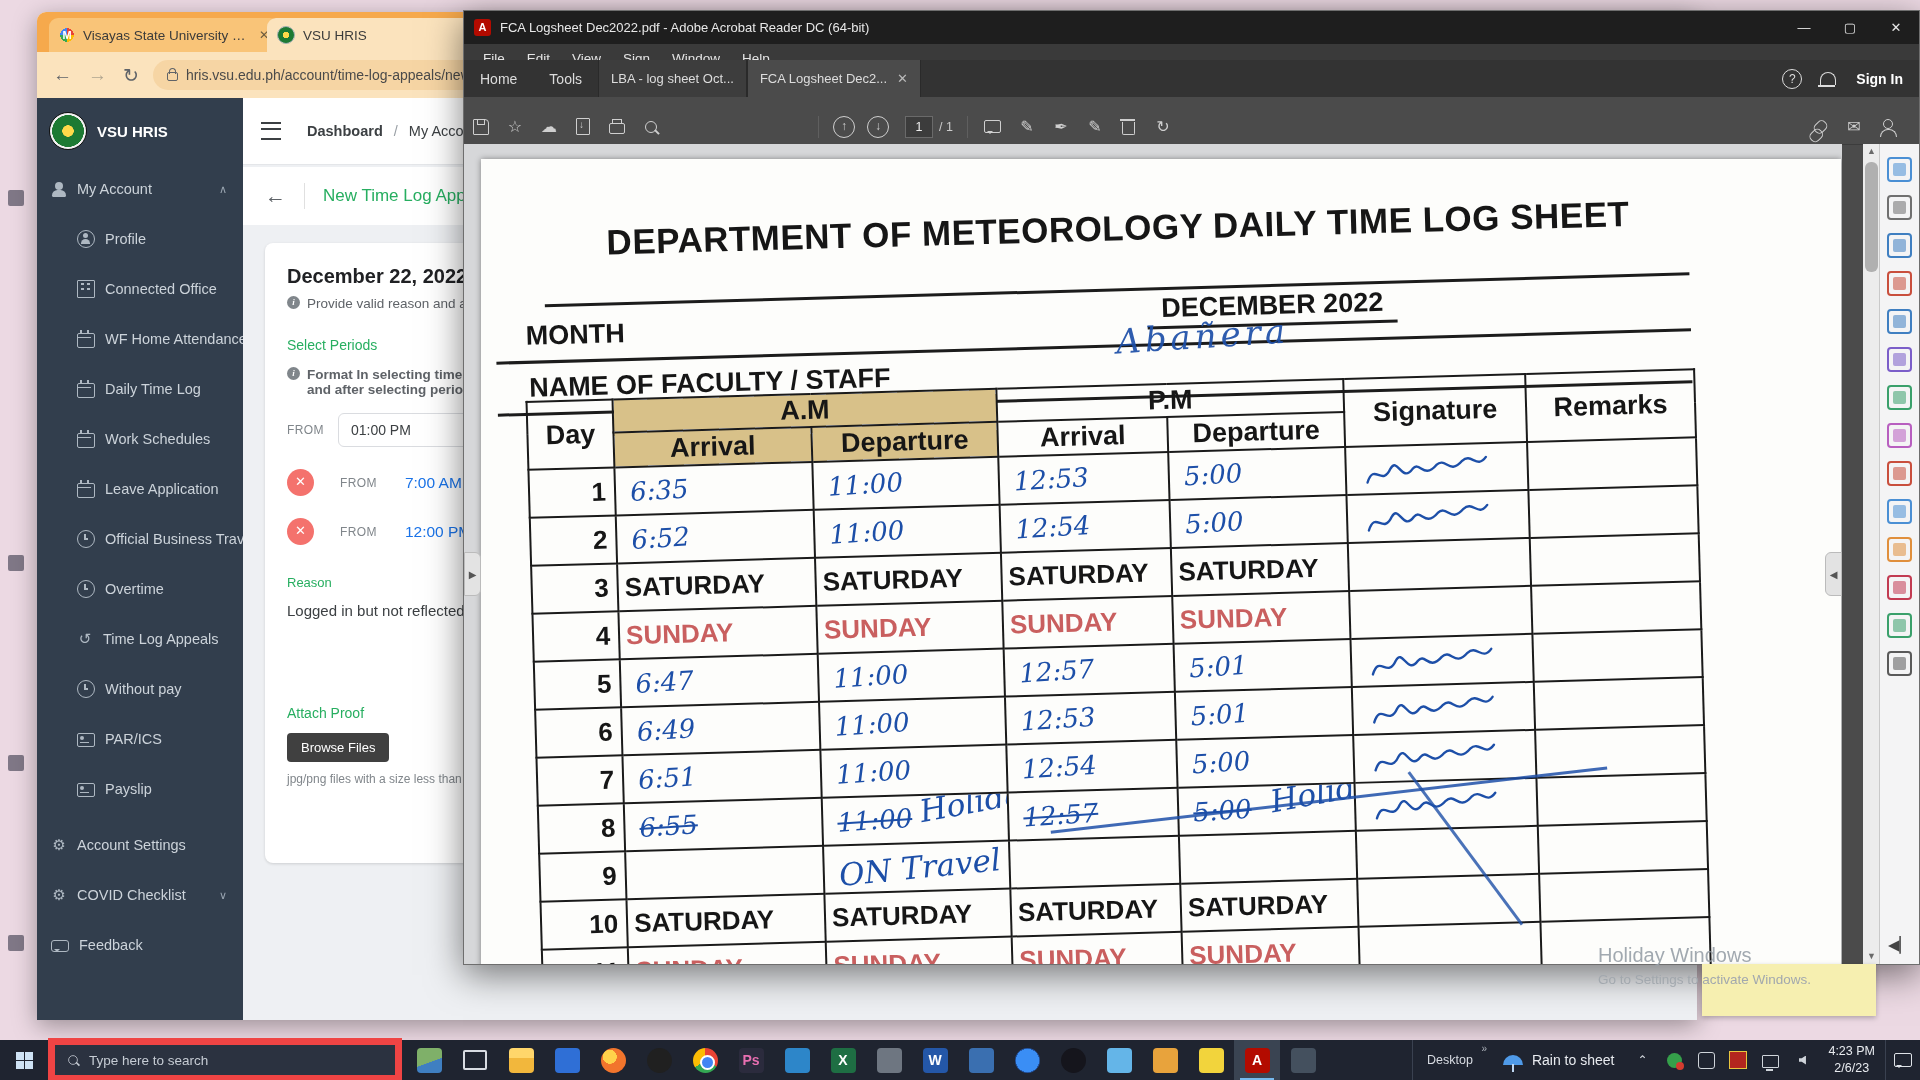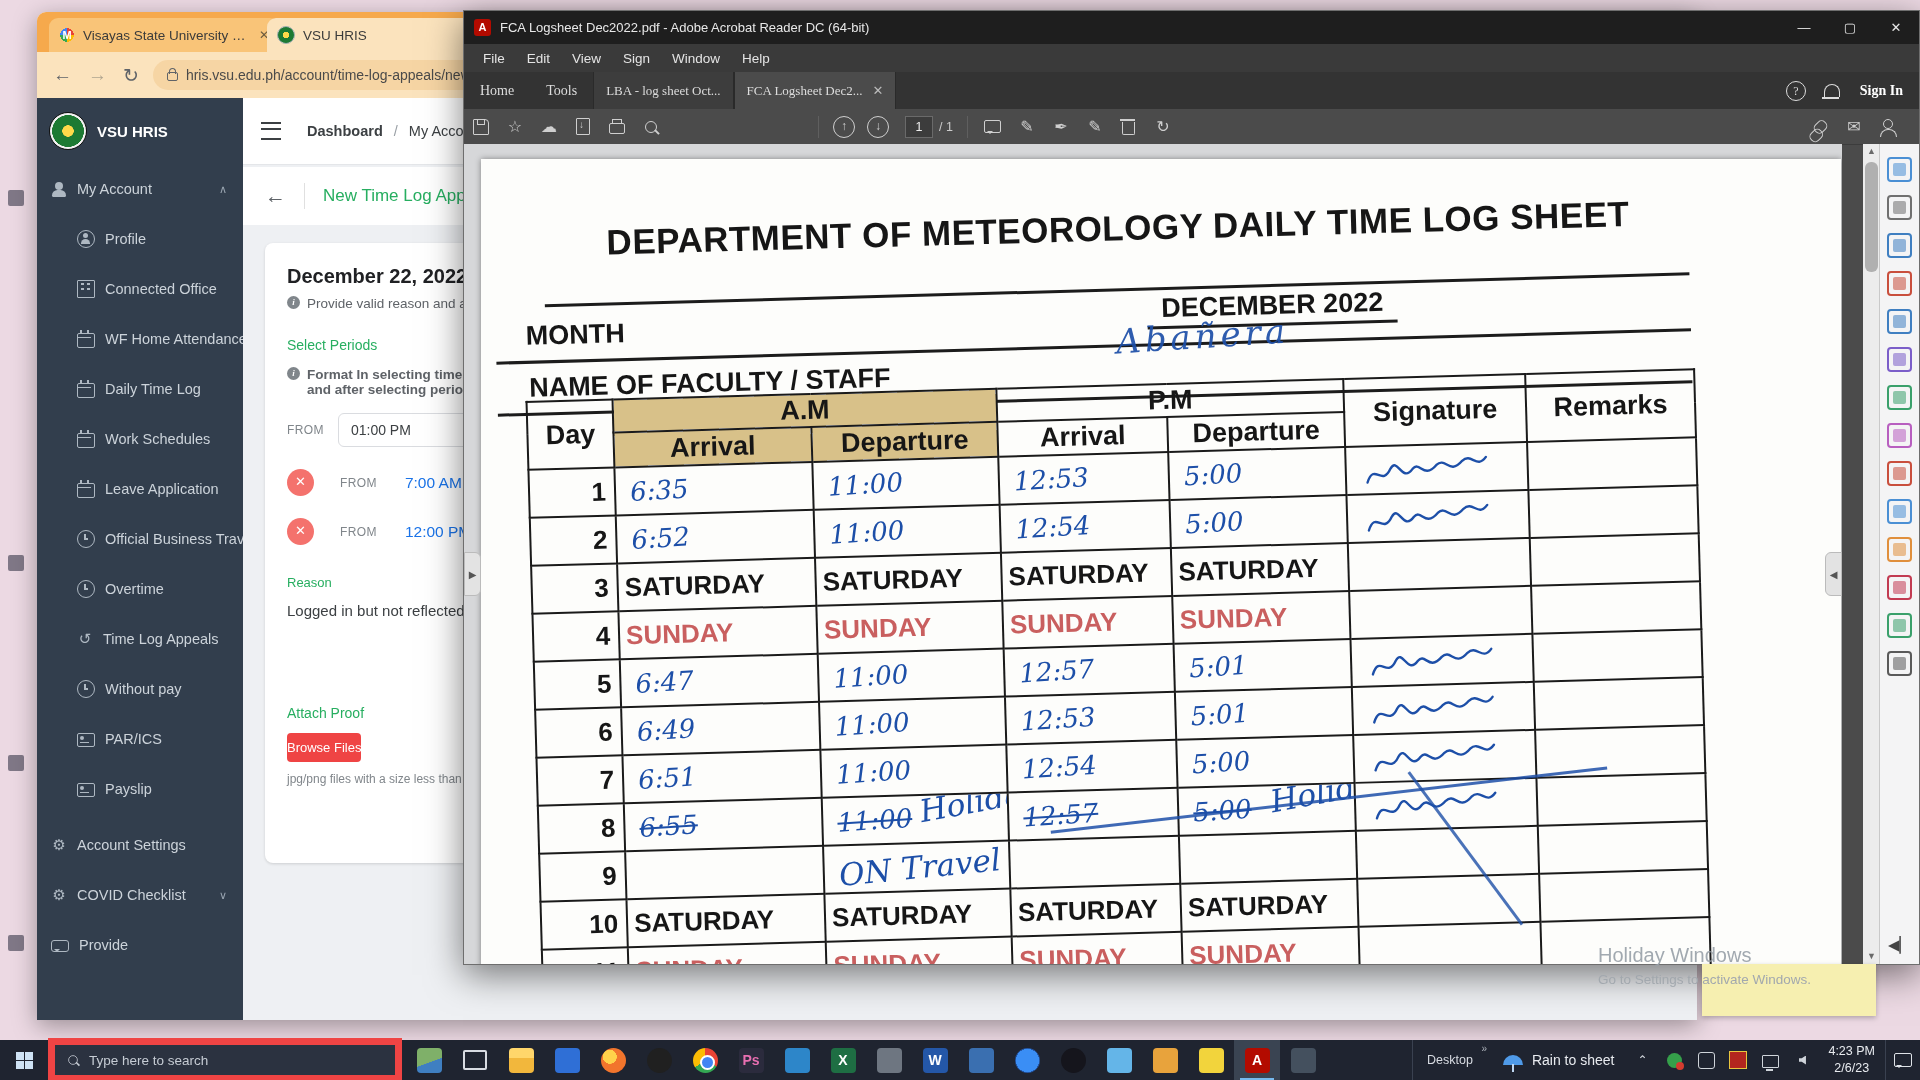--- a/index.html
+++ b/index.html
@@ -86,37 +86,37 @@
   .greenlbl{color:#27ae60;font-size:14px;margin-top:26px;white-space:nowrap;}
   .fromrow{display:flex;align-items:center;margin-top:16px;}
   .fromlbl{color:#80868b;font-size:12px;letter-spacing:.4px;margin-right:14px;}
   #from-input{width:120px;height:32px;border:1px solid #dadce0;border-radius:6px;font-size:14px;color:#3c4043;
     display:flex;align-items:center;padding-left:12px;background:#fff;}
   .period{display:flex;align-items:center;margin-top:22px;}
   .delx{width:27px;height:27px;border-radius:50%;background:#f4726d;color:#fff;text-align:center;line-height:26px;
     font-size:13px;margin-right:26px;flex:0 0 auto;}
   .ptime{color:#1a73e8;font-size:15.5px;margin-left:14px;white-space:nowrap;}
   .reasonval{font-size:15px;color:#3c4043;margin-top:12px;white-space:nowrap;}
-  #browse-btn{margin-top:12px;background:#ef4444;color:#fff;border:none;border-radius:4px;font-size:13px;
-    padding:7px 0;font-family:inherit;}
+  #browse-btn{margin-top:12px;background:#404040;color:#fff;border:none;border-radius:4px;font-size:13px;
+    padding:7px 14px;font-family:inherit;}
   .filenote{font-size:12px;color:#80868b;margin-top:10px;white-space:nowrap;}
 
   
   #acrobat{position:absolute;left:463px;top:10px;width:1457px;height:955px;background:#4b4b4b;
     box-shadow:0 10px 34px rgba(0,0,0,.5);border:1px solid #6e6e6e;box-sizing:border-box;}
   #ac-title{position:absolute;left:0;top:0;right:0;height:33px;background:#1e1e1e;display:flex;align-items:center;}
   .pdfmark{width:17px;height:17px;background:#b30b00;border-radius:3px;color:#fff;font-weight:bold;font-size:11px;
     text-align:center;line-height:17px;margin:0 9px 0 10px;flex:0 0 auto;}
   #ac-title .t{color:#e8e8e8;font-size:13px;white-space:nowrap;}
   .winbtns{margin-left:auto;display:flex;height:100%;}
   .winbtn{width:46px;height:100%;color:#e8e8e8;font-size:13px;display:flex;align-items:center;justify-content:center;}
   #ac-menus{position:absolute;left:0;top:33px;right:0;height:28px;background:#3a3a3a;display:flex;align-items:center;
     padding-left:8px;border-bottom:1px solid #2e2e2e;}
   .menu-item{color:#e4e4e4;font-size:13.5px;padding:0 11px;}
-  #ac-tabs{position:absolute;left:0;top:61px;right:0;height:37px;background:#333;display:flex;align-items:flex-end;font-family:Liberation Serif, serif;}
+  #ac-tabs{position:absolute;left:0;top:49px;right:0;height:37px;background:#333;display:flex;align-items:flex-end;}
   .navtab{color:#ddd;font-size:14px;padding:0 16px;height:100%;display:flex;align-items:center;}
   .doctab{height:100%;display:flex;align-items:center;padding:0 12px;font-size:13px;color:#ddd;background:#3d3d3d;
     border-left:1px solid #2a2a2a;border-right:1px solid #2a2a2a;max-width:170px;white-space:nowrap;overflow:hidden;}
   .doctab.active{background:#4b4b4b;}
   .doctab .x{margin-left:10px;color:#bbb;}
   #ac-right-top{margin-left:auto;display:flex;align-items:center;height:100%;padding-right:16px;}
   .qmark{width:18px;height:18px;border-radius:50%;border:1.5px solid #ddd;color:#ddd;font-size:12px;text-align:center;
     line-height:18px;margin-right:18px;}
   .bell{width:14px;height:12px;border:1.7px solid #ddd;border-bottom:none;border-radius:8px 8px 0 0;position:relative;margin-right:20px;}
   .bell:after{content:"";position:absolute;left:-3px;bottom:-2px;width:17px;height:2px;background:#ddd;}
@@ -354,21 +354,21 @@
             <span class="sbi gear">⚙</span>
             <span class="lbl">Account Settings</span>
           </div>
           <div class="sb-item">
             <span class="sbi gear">⚙</span>
             <span class="lbl">COVID Checklist</span>
             <span class="chev">∨</span>
           </div>
           <div class="sb-item">
             <span class="sbi comment"></span>
-            <span class="lbl">Provide</span>
+            <span class="lbl">Feedback</span>
           </div>
         </div>
     </div>
 
     <div id="bmain">
       <div id="topbar">
         <div class="burger"></div>
         <div id="breadcrumb">
           <b>Dashboard</b>
           <span class="sep">/</span>

